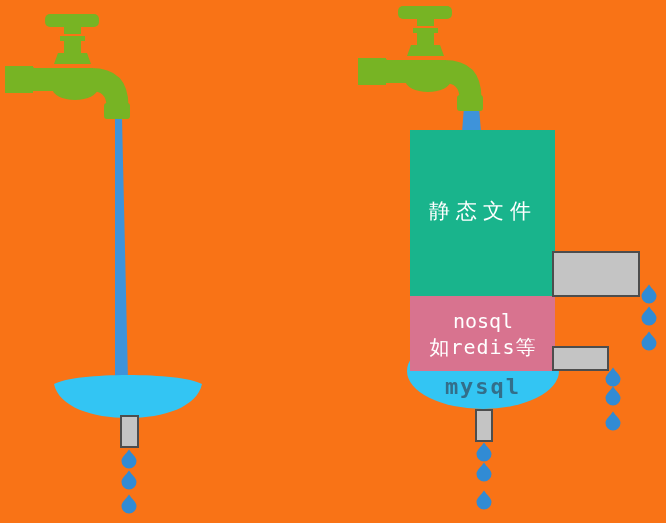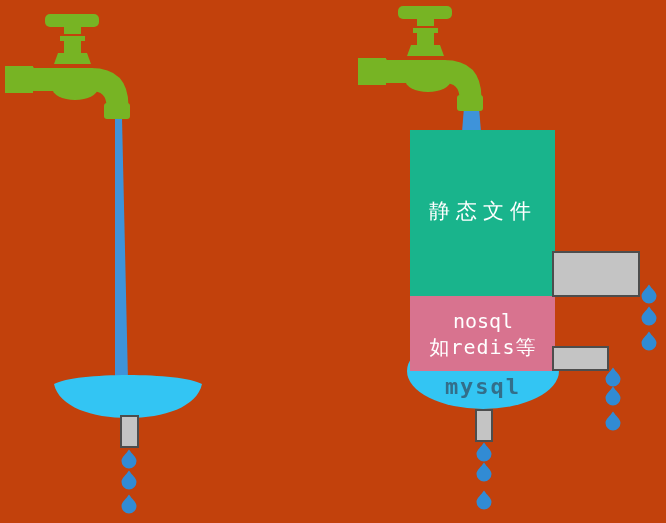--- a/index.html
+++ b/index.html
@@ -1,16 +1,16 @@
 <!DOCTYPE html>
 <html><head>
 <meta charset="utf-8">
 <style>
   html,body{margin:0;padding:0;background:#ffffff}
-  .canvas{position:relative;width:666px;height:523px;background:#c2410c;overflow:hidden}
+  .canvas{position:relative;width:666px;height:523px;background:#f97316;overflow:hidden}
   .canvas svg{position:absolute;left:0;top:0}
   .outlet{stroke:#4d4d4d;stroke-width:2px}
   text{font-family:"DejaVu Sans Mono","Liberation Mono",monospace;text-anchor:middle}
   .zh-label{font-size:21px;letter-spacing:6px}
   .latin-label{font-size:20px}
   .mixed-label{font-size:20px;letter-spacing:1px}
   .mysql-label{font-size:22px;font-weight:bold;letter-spacing:2px}
 </style>
 </head>
 <body>

